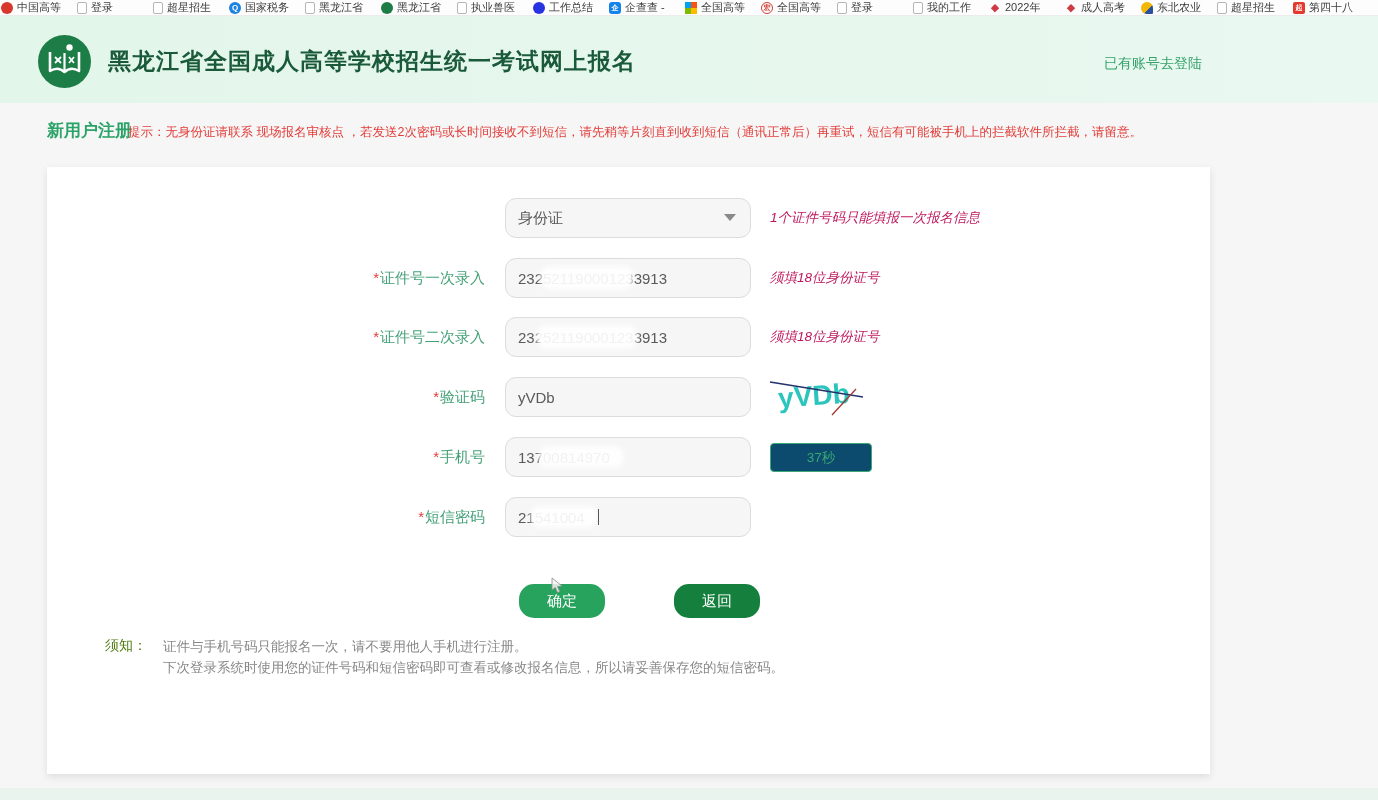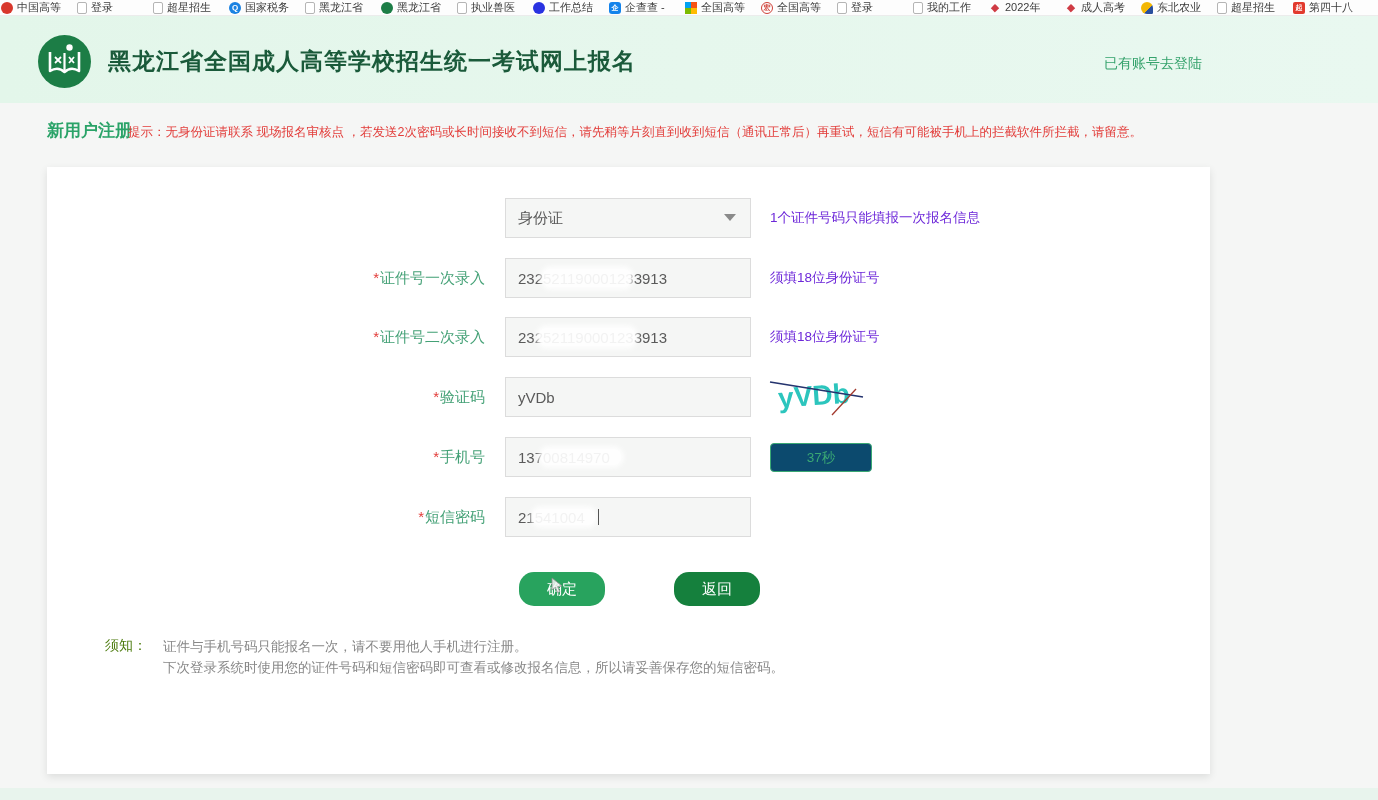--- a/index.html
+++ b/index.html
@@ -41,43 +41,43 @@
 
   
   .card { position:absolute; left:47px; top:167px; width:1163px; height:607px; background:#fff;
           box-shadow:0 3px 8px rgba(0,0,0,0.10); }
   .row { position:absolute; left:0; width:1163px; height:40px; }
   .row-label { position:absolute; right:725px; top:0; width:300px; height:40px; line-height:40px;
                text-align:right; font-size:15px; color:#44a176; }
   .req { color:#e23c39; margin-right:1px; }
   .field-input, .field-select {
       position:absolute; left:458px; top:0; width:246px; height:40px;
-      background:#f5f6f5; border:1px solid #dcdcdc; border-radius:0;
+      background:#f5f6f5; border:1px solid #dcdcdc; border-radius:11px;
       font-size:15px; color:#5a5a5a; padding:0 12px;
       font-family:"Liberation Sans","DejaVu Sans",sans-serif; }
   .field-select { display:flex; align-items:center; cursor:pointer; }
   .select-caret { position:absolute; right:14px; top:15px; width:0; height:0;
                   border-left:6px solid transparent; border-right:6px solid transparent;
                   border-top:7px solid #8a8a8a; }
   .row-hint { position:absolute; left:723px; top:0; height:40px; line-height:40px;
-              font-size:13.5px; color:#6d28d9; white-space:nowrap; }
+              font-size:13.5px; color:#be185d; white-space:nowrap;font-style:italic; }
   .row-hint-red { position:absolute; left:723px; top:0; height:40px; line-height:40px;
                   font-size:14.5px; font-weight:bold; color:#d43f3a; white-space:nowrap; }
   .smudge { position:absolute; background:#fff; opacity:0.92; border-radius:8px;
             box-shadow:0 0 4px 3px rgba(255,255,255,0.9); }
   .text-caret { position:absolute; width:1px; height:16px; background:#555; }
 
   .captcha-box { position:absolute; left:721px; top:-6px; width:98px; height:46px; cursor:pointer; }
   .countdown-btn { position:absolute; left:723px; top:6px; width:102px; height:29px;
                    background:#0c4a6e; border:1px solid #3aa874; border-radius:4px;
                    color:#3aa874; font-size:13.5px; display:flex; align-items:center;
                    justify-content:center; cursor:pointer; }
 
   .btn-row { position:absolute; left:0; top:401px; width:1163px; height:34px; }
-  .btn { position:absolute; top:4px; width:86px; height:34px; border:none; border-radius:15px;
+  .btn { position:absolute; top:16px; width:86px; height:34px; border:none; border-radius:15px;
          color:#fff; font-size:15px; cursor:pointer;
          font-family:"Liberation Sans","DejaVu Sans",sans-serif; }
   .btn-confirm { left:472px; background:#28a35e; }
   .btn-back    { left:603px; background:#15803d;margin-left:24px; }
 
   .notes-label { position:absolute; left:58px; top:470px; font-size:14px; color:#4d7c0f; }
   .note-line1 { position:absolute; left:116px; top:471px; font-size:13.5px; color:#888; }
   .note-line2 { position:absolute; left:116px; top:492px; font-size:13.5px; color:#888; }
 
   .bottom-strip { position:absolute; left:0; top:788px; width:1378px; height:12px; background:#e8f4ed; }

